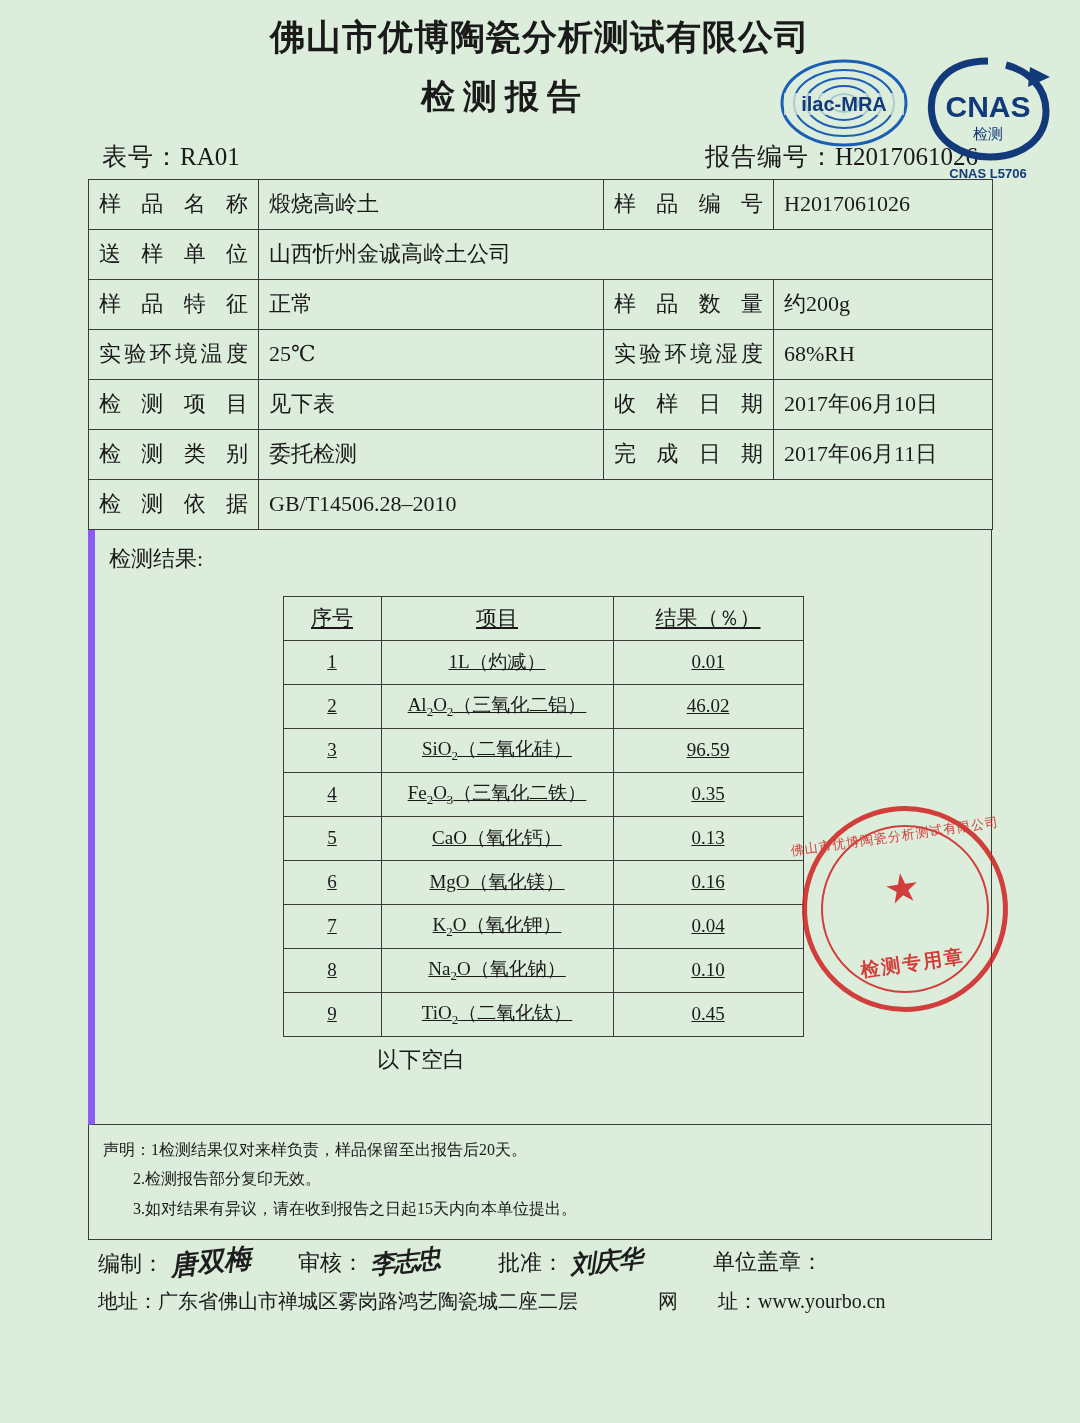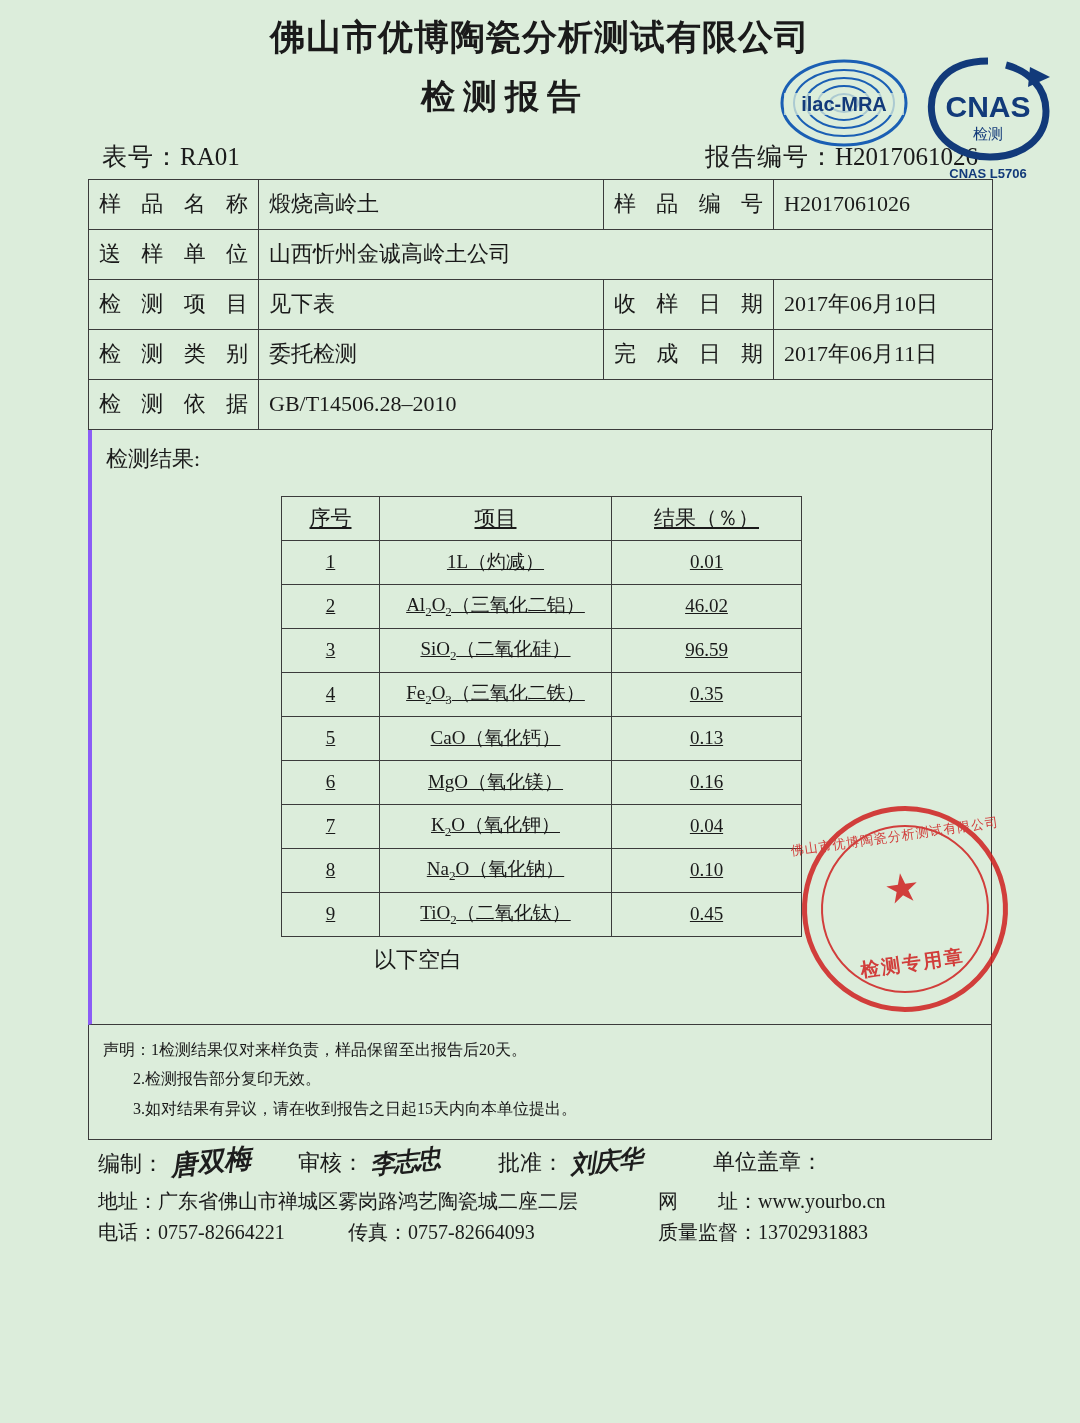--- a/index.html
+++ b/index.html
@@ -107,21 +107,21 @@
     text-align: justify;
     text-align-last: justify;
     padding: 0 14px;
     white-space: nowrap;
   }
   td.val { font-size: 21px; }
   td.val-wide { font-size: 21px; }
 
   
   .results-box {
-    border-left: 4px solid #8b5cf6;
+    border-left: 7px solid #8b5cf6;
     border-right: 1px solid #3b3b3b;
     border-bottom: 1px solid #3b3b3b;
     height: 595px;
     position: relative;
     box-sizing: border-box;
   }
   .results-label {
     font-size: 22px;
     padding: 14px 0 0 14px;
   }
@@ -306,20 +306,32 @@
     <tbody>
       <tr>
         <td class="key">样品名称</td>
         <td class="val">煅烧高岭土</td>
         <td class="key">样品编号</td>
         <td class="val">H2017061026</td>
       </tr>
       <tr>
         <td class="key">送样单位</td>
         <td class="val-wide" colspan="3">山西忻州金诚高岭土公司</td>
+      </tr>
+      <tr>
+        <td class="key">样品特征</td>
+        <td class="val">正常</td>
+        <td class="key">样品数量</td>
+        <td class="val">约200g</td>
+      </tr>
+      <tr>
+        <td class="key">实验环境温度</td>
+        <td class="val">25℃</td>
+        <td class="key">实验环境湿度</td>
+        <td class="val">68%RH</td>
       </tr>
       <tr>
         <td class="key">检测项目</td>
         <td class="val">见下表</td>
         <td class="key">收样日期</td>
         <td class="val">2017年06月10日</td>
       </tr>
       <tr>
         <td class="key">检测类别</td>
         <td class="val">委托检测</td>
@@ -425,31 +437,20 @@
 
   <div class="footer">
     <div class="footer-line">
       <div class="footer-left">
         <span>地址：</span><span>广东省佛山市禅城区雾岗路鸿艺陶瓷城二座二层</span>
       </div>
       <div class="footer-right">
         <span>网　　址：</span><span>www.yourbo.cn</span>
       </div>
     </div>
-    <div class="footer-line">
-      <div style="width:250px">
-        <span>电话：</span><span>0757-82664221</span>
-      </div>
-      <div style="width:310px">
-        <span>传真：</span><span>0757-82664093</span>
-      </div>
-      <div class="footer-right">
-        <span>质量监督：</span><span>13702931883</span>
-      </div>
-    </div>
   </div>
 
   <div class="stamp">
     <div class="stamp-inner"></div>
     <div class="stamp-arc">佛山市优博陶瓷分析测试有限公司</div>
     <div class="stamp-star">★</div>
     <div class="stamp-text">检测专用章</div>
   </div>
 
 </div>

